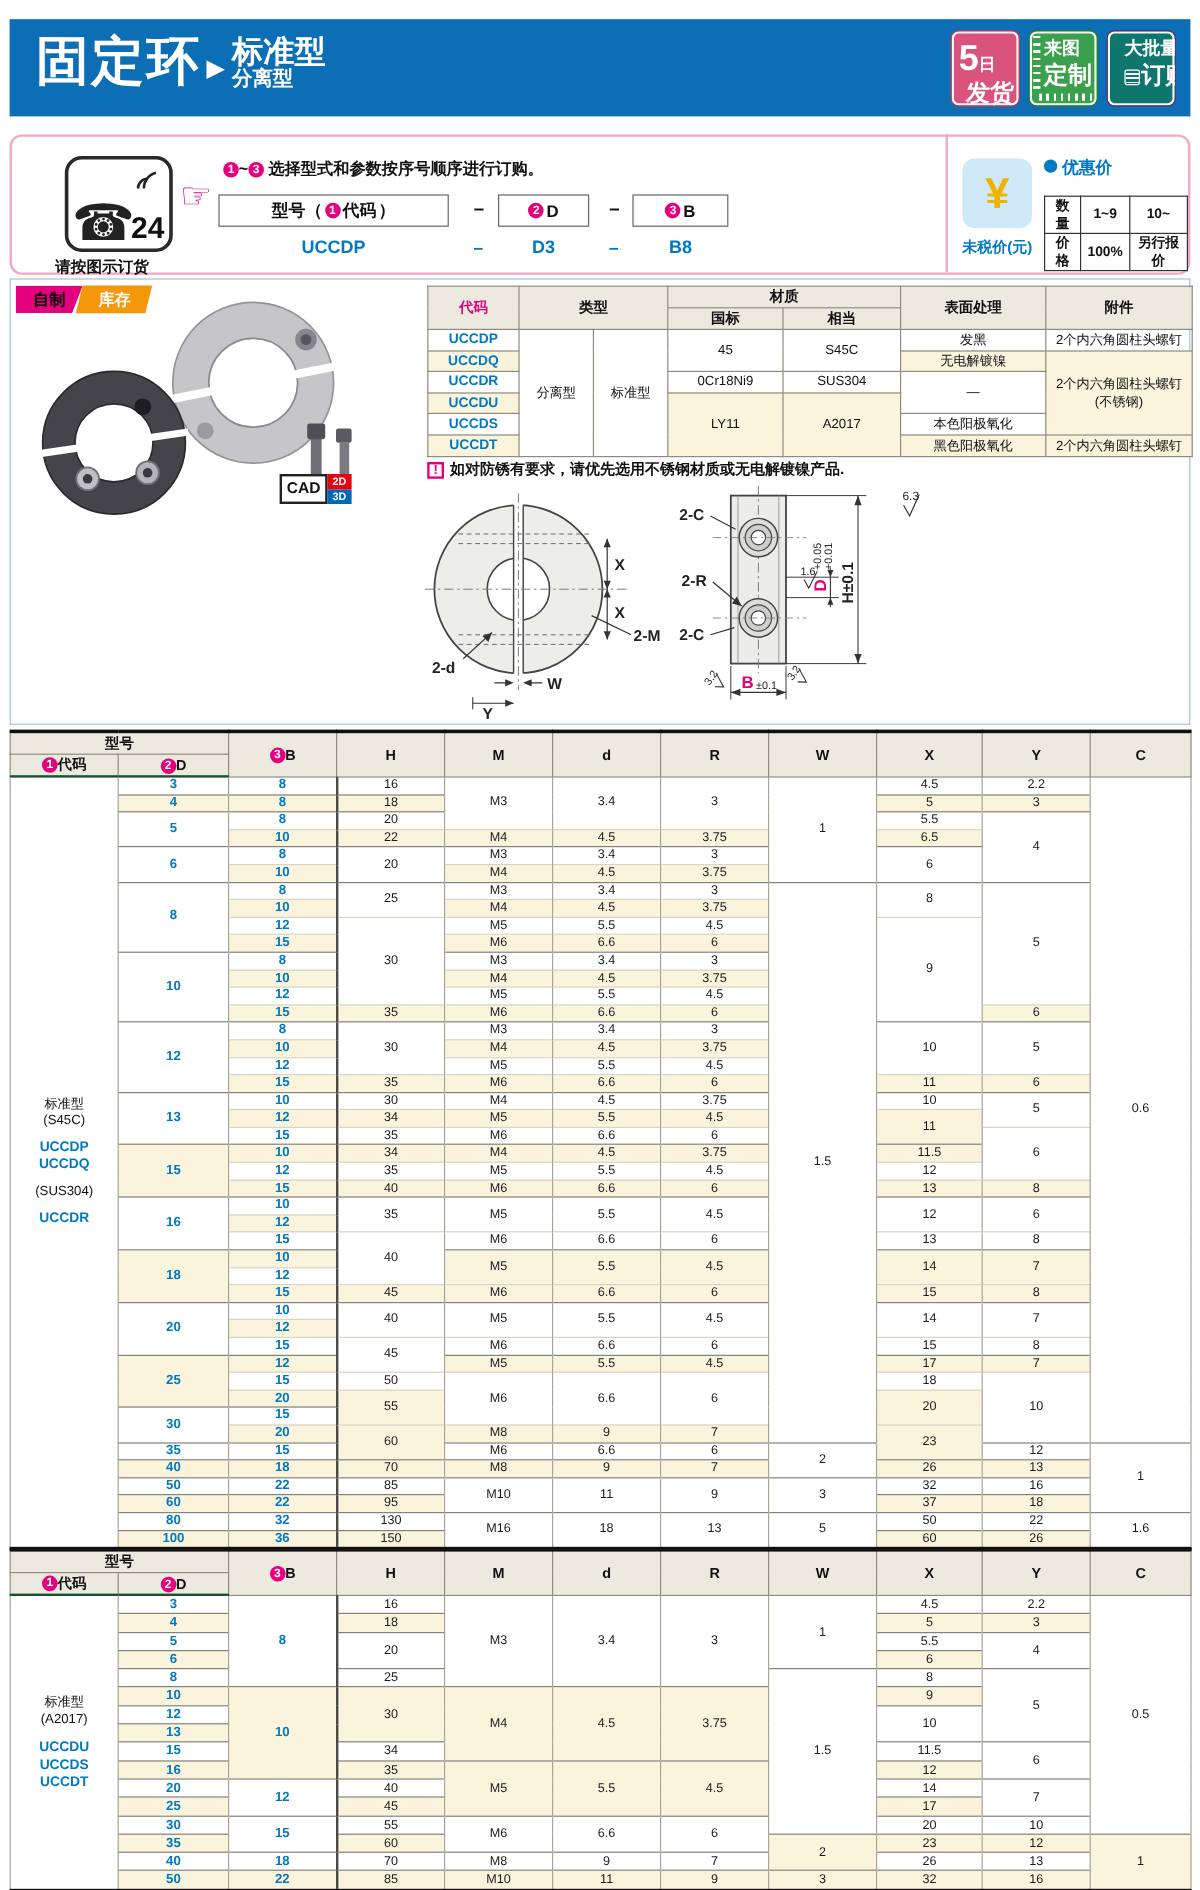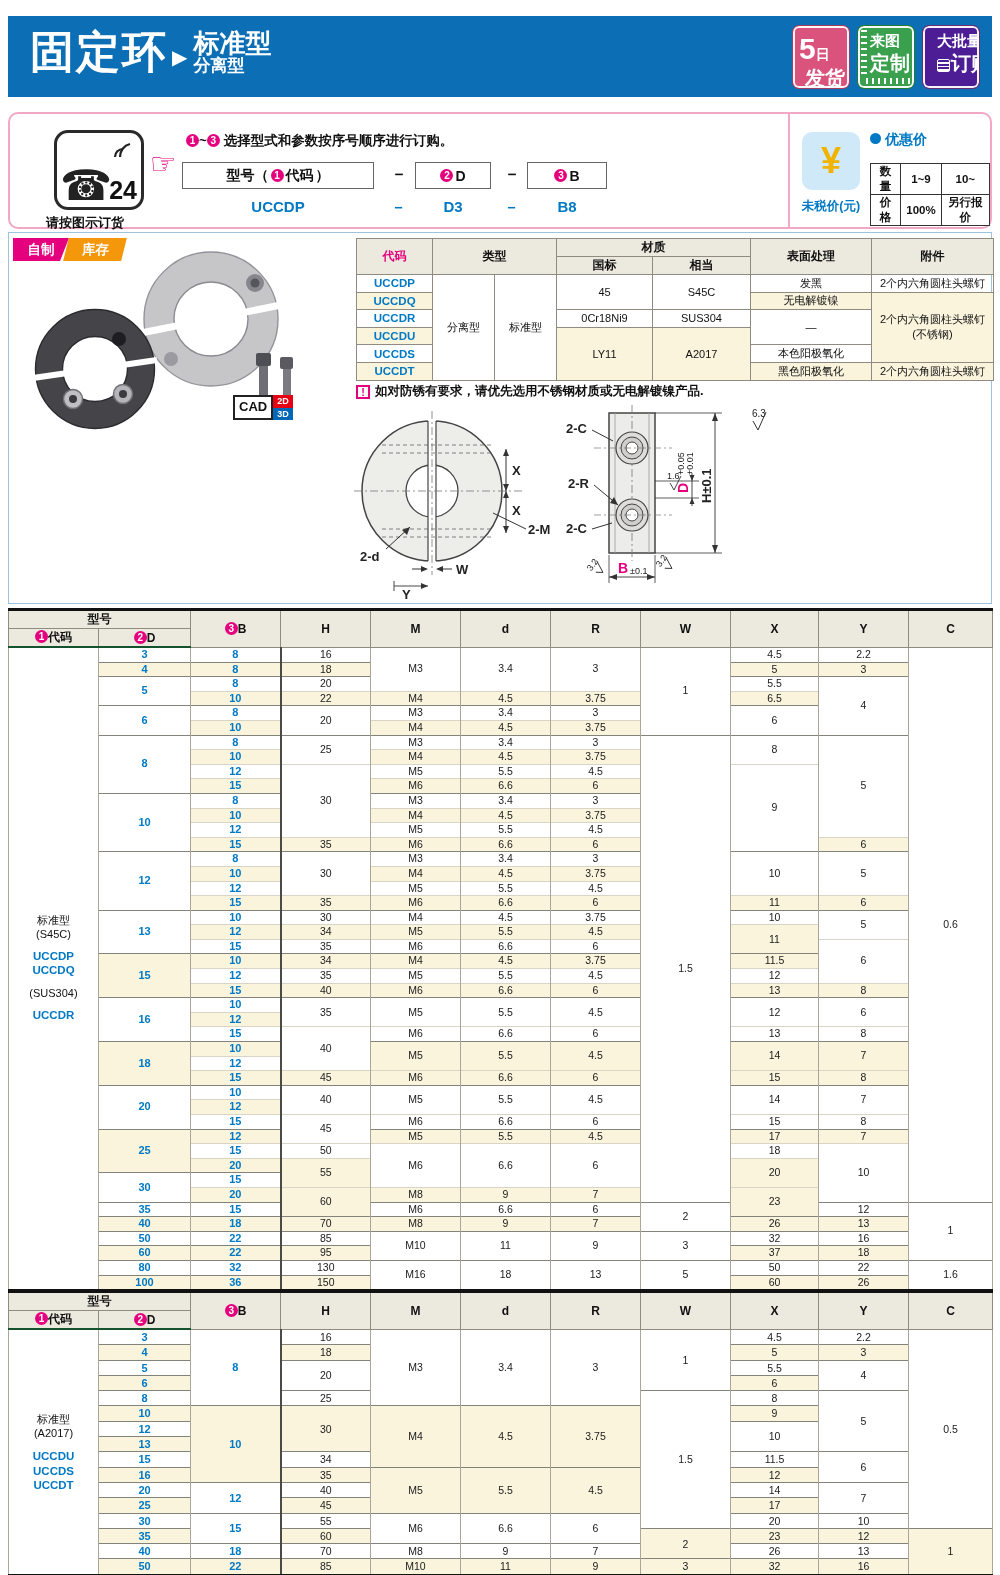--- a/index.html
+++ b/index.html
@@ -13,21 +13,21 @@
   #banner .main-title { font-size: 44px; font-weight: 700; letter-spacing: 2px; line-height: 1; }
   #banner .tri { font-size: 20px; margin: 10px 6px 0 4px; }
   #banner .sub-wrap { margin-top: 2px; }
   #banner .sub-main { font-size: 26px; font-weight: 900; line-height: 1.05; }
   #banner .sub-sub { font-size: 17px; font-weight: bold; line-height: 1.1; }
   .badges { position: absolute; right: 12px; top: 9px; display: flex; gap: 7px; }
   .badge { width: 58px; height: 64px; border-radius: 7px; color: #fff; position: relative;
            box-shadow: inset 0 0 0 2px rgba(255,255,255,.95); padding: 6px 4px 0 6px; overflow: hidden; }
   .badge.pink { background: #d9537c; border: 1px solid #a93b5e; }
   .badge.green { background: #3aa04d; border: 1px solid #237a33; padding-left: 12px; }
-  .badge.purple { background: #4c1d95; border: 1px solid #6e2a72; padding-left: 14px; }
+  .badge.purple { background: #0f766e; border: 1px solid #6e2a72; padding-left: 14px; }
   .badge .b1 { font-size: 15px; font-weight: 900; line-height: 1.25; white-space: nowrap; }
   .badge .b2 { font-size: 20px; font-weight: 900; line-height: 1.25; white-space: nowrap; }
   .badge.pink .big5 { font-size: 30px; font-weight: 900; }
   .badge.pink .b1 { font-size: 14px; }
   .ruler-v { position: absolute; left: 3px; top: 4px; width: 6px; height: 44px;
              background: repeating-linear-gradient(to bottom, #fff 0 2px, transparent 2px 6px); }
   .ruler-h { position: absolute; left: 8px; bottom: 4px; width: 44px; height: 6px;
              background: repeating-linear-gradient(to right, #fff 0 2px, transparent 2px 6px); }
   .cart-ico { display: inline-block; width: 13px; height: 13px; border: 1.5px solid #fff; border-radius: 2px;
               background: repeating-linear-gradient(to bottom, transparent 0 2px, #fff 2px 3.5px); vertical-align: -2px; margin-right: 1px; }
@@ -56,21 +56,21 @@
            font-size: 12.5px; font-weight: 900; color: #0079c4; }
   #yh-title { position: absolute; left: 860px; top: 17px; font-size: 14px; font-weight: 900; color: #0079c4; }
   #yh-title .dot { display: inline-block; width: 11px; height: 11px; border-radius: 50%; background: #0079c4; margin-right: 4px; }
   #pricetbl { position: absolute; left: 860px; top: 37px; border-collapse: collapse; margin-top: 12px; }
   #pricetbl td { border: 1.5px solid #333; font-size: 11.5px; font-weight: bold; color: #111;
                  text-align: center; height: 20px; padding: 0 5px; background: #fff; }
 
   
   #prodbox { left: 8px; top: 232px; width: 984px; height: 372px; background: #fff; border: 1.5px solid #9fc3df; }
   #flags { position: absolute; left: 4px; top: 5px; display: flex; }
-  #flags .f1 { width: 56px; height: 23px; background: #e5007e; color: #ffffff; font-size: 13.5px; font-weight: 900;
+  #flags .f1 { width: 56px; height: 23px; background: #e5007e; color: #000000; font-size: 13.5px; font-weight: 900;
                text-align: center; line-height: 23px; clip-path: polygon(0 0, 100% 0, 84% 100%, 0 100%); }
   #flags .f2 { width: 58px; height: 23px; background: #f5970a; color: #fff; font-size: 13.5px; font-weight: 900;
                text-align: center; line-height: 23px; transform: skewX(-14deg); margin-left: -3px; }
   #flags .f2 span { display: inline-block; transform: skewX(14deg); }
   #cadbadge { position: absolute; left: 224px; top: 162px; display: flex; align-items: stretch; }
   #cadbadge .cad { border: 2px solid #222; background: #fff; font-size: 13px; font-weight: 900; color: #111;
                    padding: 2px 4px; line-height: 1.2; }
   #cadbadge .dd { display: flex; flex-direction: column; }
   #cadbadge .d2 { background: #e60012; color: #fff; font-size: 9px; font-weight: 900; padding: 0 4px; line-height: 12.5px; }
   #cadbadge .d3 { background: #0068b7; color: #fff; font-size: 9px; font-weight: 900; padding: 0 4px; line-height: 12.5px; }

